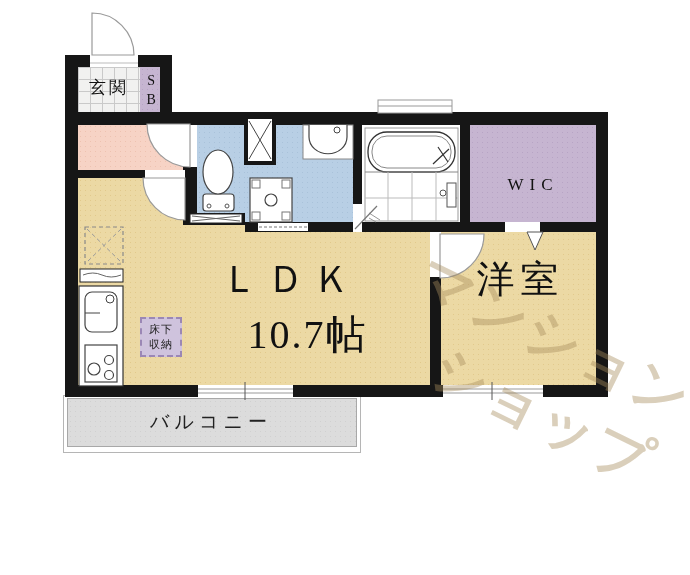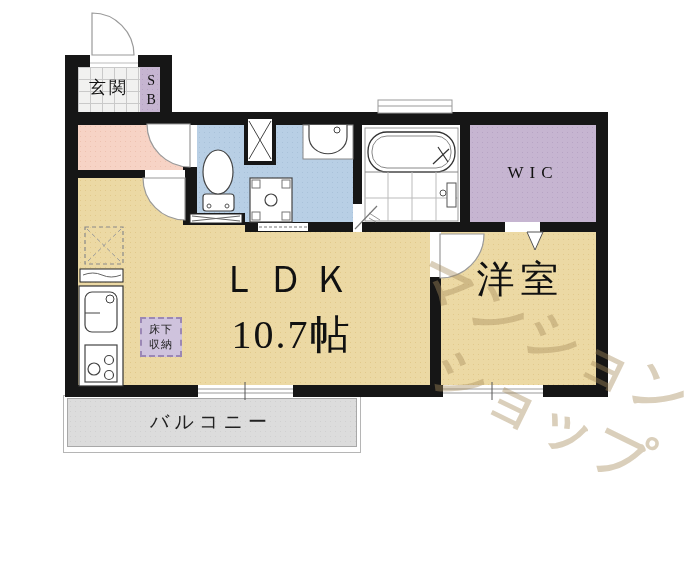--- a/index.html
+++ b/index.html
@@ -188,24 +188,24 @@
     <g>
       <rect x="443" y="386" width="100" height="10" fill="#fff"></rect>
       <line x1="443" y1="389" x2="543" y2="389" stroke="#999" stroke-width="1"></line>
       <line x1="443" y1="393" x2="543" y2="393" stroke="#999" stroke-width="1"></line>
       <line x1="492" y1="382" x2="492" y2="400" stroke="#555" stroke-width="1"></line>
     </g>
   </svg>
 
   <div class="abs lbl small-lbl" style="left:80px;top:79px;width:58px;">玄関</div>
   <div class="abs lbl sb-lbl" style="left:143px;top:71px;height:42px;">SB</div>
-  <div class="abs lbl small-lbl" style="left:495px;top:164px;width:76px;letter-spacing:6px;">WIC</div>
+  <div class="abs lbl small-lbl" style="left:495px;top:176px;width:76px;letter-spacing:6px;">WIC</div>
 
   <div class="abs lbl room-name" style="left:140px;top:260px;width:300px;">ＬＤＫ</div>
-  <div class="abs lbl room-size" style="left:124px;top:314px;width:335px;">10.7帖</div>
+  <div class="abs lbl room-size" style="left:140px;top:314px;width:335px;">10.7帖</div>
 
   <div class="abs lbl room-name" style="left:443px;top:260px;width:155px;letter-spacing:6px;">洋室</div>
 
   <div class="abs balcony-lbl" style="left:67px;top:409px;width:288px;">バルコニー</div>
 
   <div class="abs storage-box" style="left:140px;top:317px;width:38px;height:36px;">
     <span>床下</span>
     <span>収納</span>
   </div>
 

